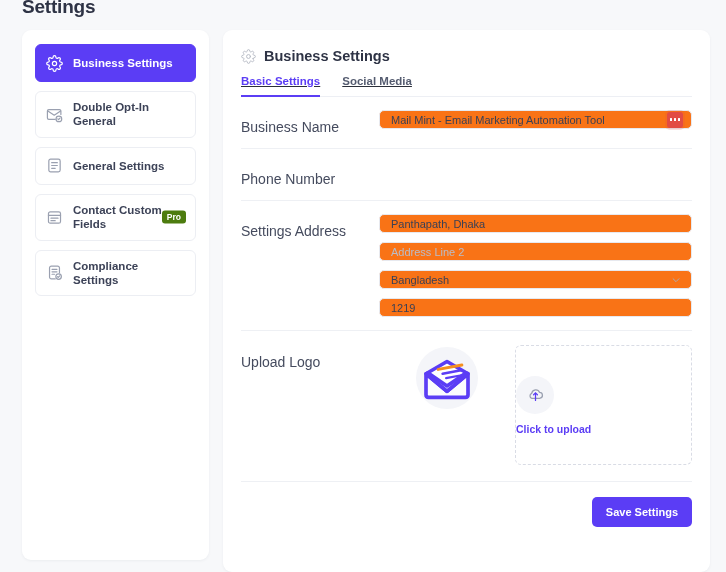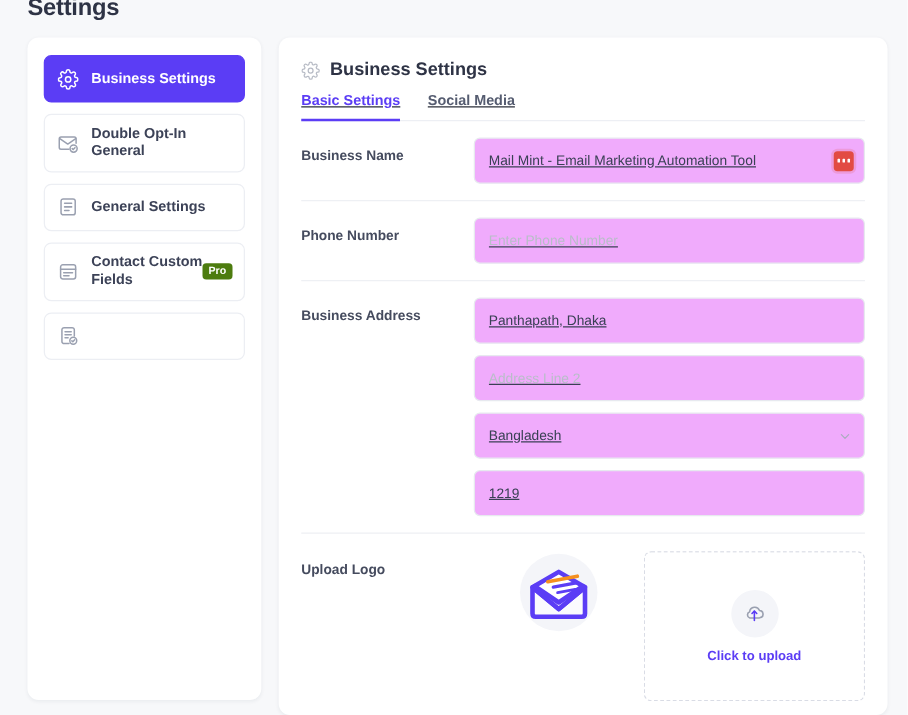--- a/index.html
+++ b/index.html
@@ -143,40 +143,38 @@
   
   .row {
     display: flex;
     align-items: flex-start;
     padding: 13px 0;
   }
   .row.sep { border-bottom: 1px solid #eef0f4; }
   .row-label {
     width: 138px;
     flex: 0 0 138px;
-    font-size: 11px;
+    font-size: 14px;
     color: #454b5e;
     padding-top: 9px;
-    font-weight: bold;
   }
   .row-field { flex: 1; }
 
   .input {
     width: 100%;
-    height: 37px;
+    height: 19px;
     border: 1px solid #e7e9ef;
     border-radius: 5px;
-    background: #f0abfc;
+    background: #f97316;
     font-family: "Liberation Sans", sans-serif;
     font-size: 11px;
     color: #3a4055;
     padding: 0 11px;
     outline: none;
     display: block;
-    text-decoration: underline;
   }
   .input::placeholder { color: #b9bdc9; }
   .field-wrap { position: relative; }
 
   .inline-flag {
     position: absolute;
     right: 9px;
     top: 50%;
     transform: translateY(-50%);
     width: 16px;
@@ -224,21 +222,21 @@
   }
   .logo-circle svg { width: 56px; height: 46px; display: block; margin-top: 2px; }
 
   .dropzone {
     flex: 1;
     height: 120px;
     border: 1px dashed #d9dce5;
     border-radius: 6px;
     display: flex;
     flex-direction: column;
-    align-items: center;
+    align-items: flex-start;
     justify-content: center;
     gap: 9px;
     cursor: pointer;
     background: #fff;
   }
   .dz-circle {
     width: 38px; height: 38px; border-radius: 50%;
     background: #f4f5f9;
     display: flex; align-items: center; justify-content: center;
   }
@@ -323,20 +321,21 @@
 
     <div class="nav-item">
       <span class="nav-icon">
         <svg viewBox="0 0 24 24" fill="none" stroke="#9aa0b0" stroke-width="1.7" stroke-linecap="round" stroke-linejoin="round">
           <path d="M19 12.5V5.5A2.5 2.5 0 0 0 16.5 3h-9A2.5 2.5 0 0 0 5 5.5v13A2.5 2.5 0 0 0 7.5 21H13"></path>
           <path d="M8.5 7.5h7M8.5 11h7M8.5 14.5h3.5"></path>
           <circle cx="17.8" cy="17.8" r="3.9"></circle>
           <path d="M16.2 17.9l1.1 1.1 2.1-2.3"></path>
         </svg>
       </span>
+      <span class="nav-label">Compliance Settings</span>
     </div>
   </nav>
 
   <section id="main">
 
     <div id="panel-head">
       <span id="gear-head">
         <svg viewBox="0 0 24 24" fill="none" stroke="#7d8496" stroke-width="1.6" stroke-linecap="round" stroke-linejoin="round">
           <circle cx="12" cy="12" r="3.1"></circle>
           <path d="M19.4 15a1.65 1.65 0 0 0 .33 1.82l.06.06a2 2 0 1 1-2.83 2.83l-.06-.06a1.65 1.65 0 0 0-1.82-.33 1.65 1.65 0 0 0-1 1.51V21a2 2 0 1 1-4 0v-.09A1.65 1.65 0 0 0 9 19.4a1.65 1.65 0 0 0-1.82.33l-.06.06a2 2 0 1 1-2.83-2.83l.06-.06a1.65 1.65 0 0 0 .33-1.82 1.65 1.65 0 0 0-1.51-1H3a2 2 0 1 1 0-4h.09A1.65 1.65 0 0 0 4.6 9a1.65 1.65 0 0 0-.33-1.82l-.06-.06a2 2 0 1 1 2.83-2.83l.06.06A1.65 1.65 0 0 0 9 4.6a1.65 1.65 0 0 0 1-1.51V3a2 2 0 1 1 4 0v.09a1.65 1.65 0 0 0 1 1.51 1.65 1.65 0 0 0 1.82-.33l.06-.06a2 2 0 1 1 2.83 2.83l-.06.06A1.65 1.65 0 0 0 19.4 9v0a1.65 1.65 0 0 0 1.51 1H21a2 2 0 1 1 0 4h-.09a1.65 1.65 0 0 0-1.51 1z"></path>
@@ -359,27 +358,24 @@
             <i></i>
               <i></i>
               <i></i>
           </span>
         </div>
       </div>
     </div>
 
     <div class="row sep">
       <div class="row-label">Phone Number</div>
-      <div class="row-field">
-        <input class="input" type="text" placeholder="Enter Phone Number" style="">
-      </div>
     </div>
 
     <div class="row sep">
-      <div class="row-label">Business Address</div>
+      <div class="row-label">Settings Address</div>
       <div class="row-field stack">
         <input class="input" type="text" value="Panthapath, Dhaka" style="">
         <input class="input" type="text" placeholder="Address Line 2" style="">
         <div class="two-col">
           <div class="select-wrap">
             <input class="input" type="text" readonly="" value="Bangladesh" style="">
             <span class="chev">
               <svg viewBox="0 0 24 24" fill="none" stroke="#a7adbb" stroke-width="2.2" stroke-linecap="round" stroke-linejoin="round">
                   <path d="M5 9l7 7 7-7"></path>
                 </svg>

